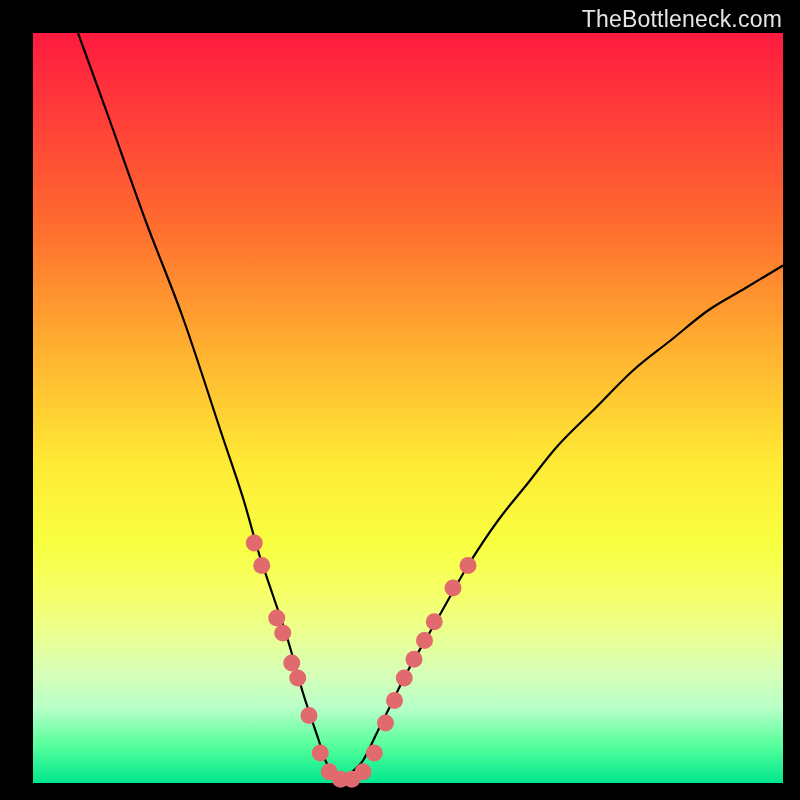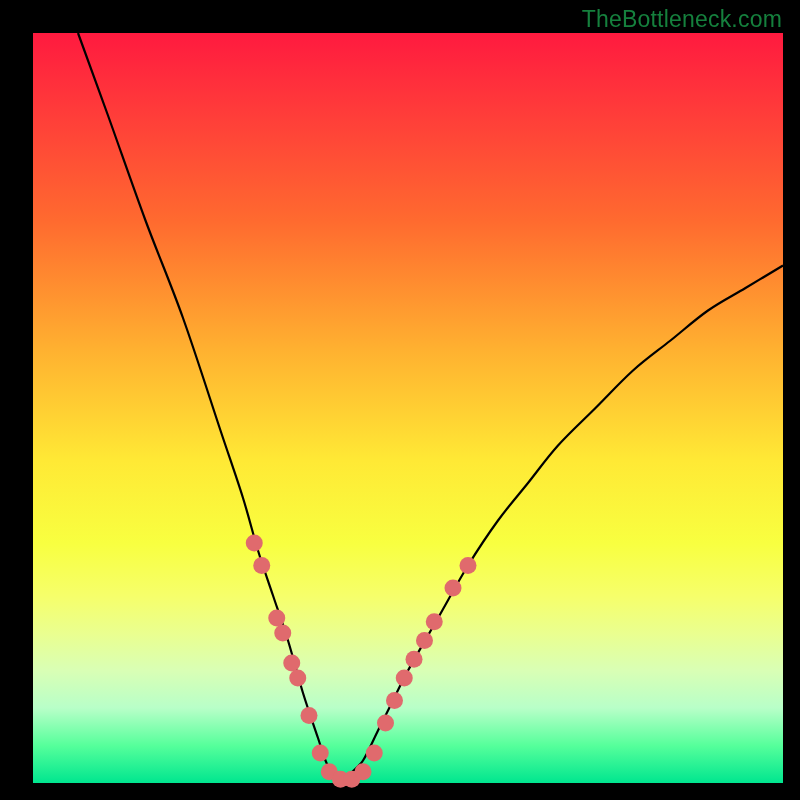--- a/index.html
+++ b/index.html
@@ -41,21 +41,21 @@
       #00e68f 100%
     );
   }
   .watermark {
     position: absolute;
     right: 18px;
     top: 6px;
     font-size: 23px;
     font-weight: 500;
     letter-spacing: 0.2px;
-    color: #15803d;
+    color: #e5e5e5;
     user-select: none;
   }
   svg.curve {
     position: absolute;
     left: 0;
     top: 0;
     width: 750px;
     height: 750px;
     overflow: visible;
   }

